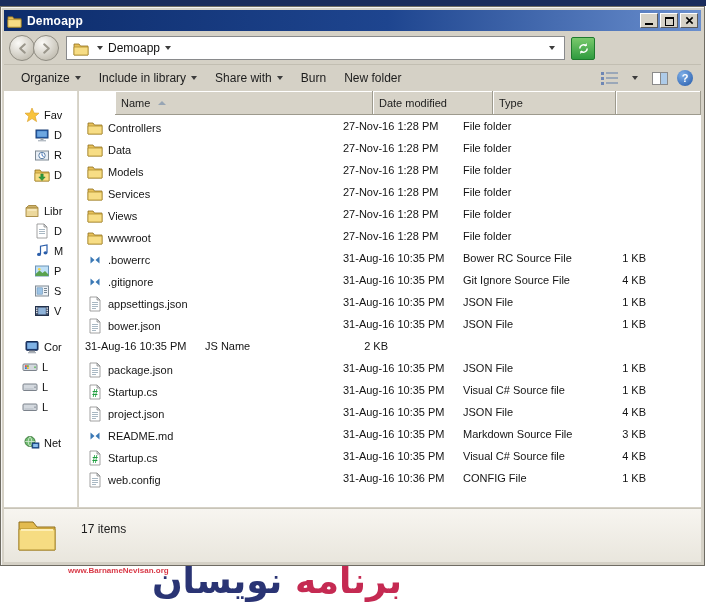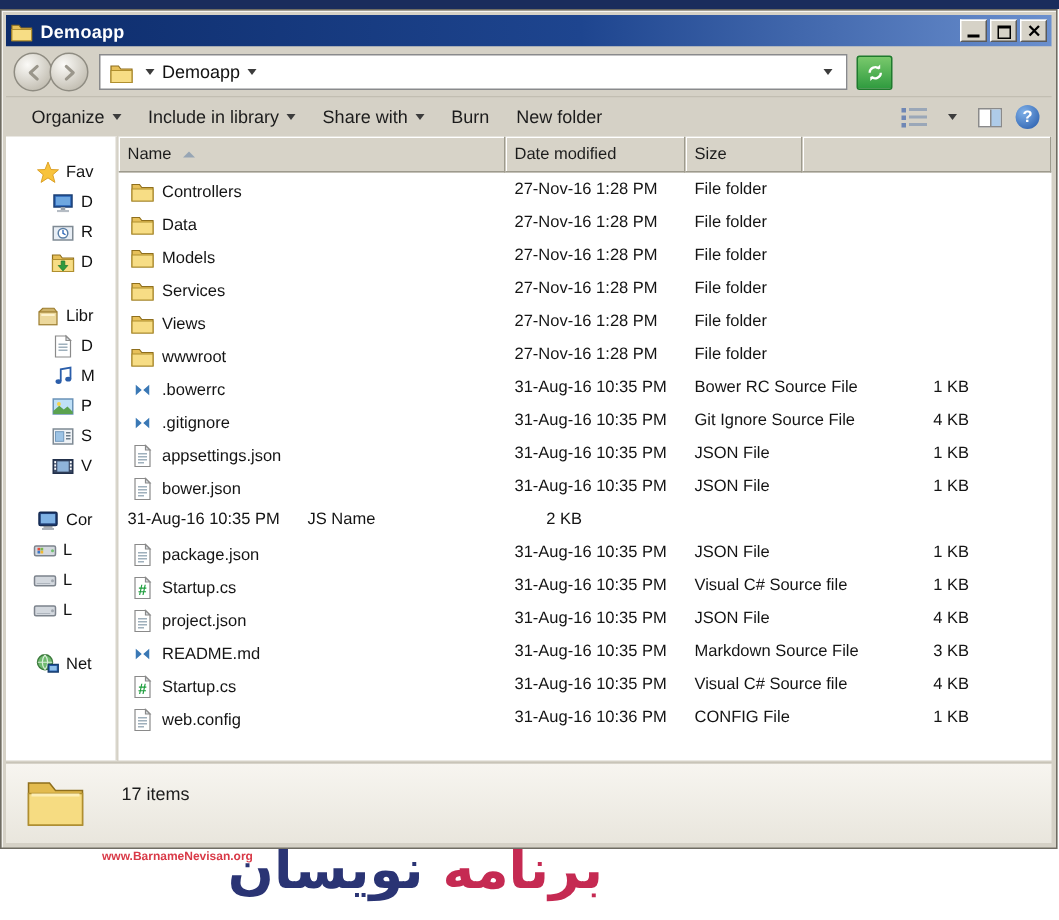--- a/index.html
+++ b/index.html
@@ -64,21 +64,21 @@
   
   .sidebar { position:absolute; left:3px; top:84px; width:74px; bottom:58px; background:#fff;
              overflow:hidden; border-right:1px solid #d9d6cc; padding-top:14px; }
   .sb-item { height:20px; display:flex; align-items:center; gap:4px; font-size:11px; color:#111;
              white-space:nowrap; overflow:hidden; }
   .sb-item .ico { width:16px; height:16px; flex:none; }
   .sb-item .ico svg { width:16px; height:16px; }
   .sb-item.gap { margin-top:16px; }
   .i0 { padding-left:20px; } .i1 { padding-left:18px; } .i2 { padding-left:30px; }
   .filearea { position:absolute; left:78px; right:3px; top:84px; bottom:58px; background:#fff; overflow:hidden; }
-  .lheader { display:flex; height:24px; font-size:11px; color:#1c1c1c; }
+  .lheader { display:flex; height:24px; font-size:11px; color:#1c1c1c;padding-left:36px; }
   .hcell { background:#d7d3c8; border-right:1px solid #9d9a8d; border-bottom:1px solid #9d9a8d;
            box-shadow: inset 1px 1px 0 #fff; display:flex; align-items:center; padding:0 6px; }
   .c-name { width:258px; } .c-date { width:120px; } .c-type { width:123px; }
   .c-size { width:78px; } .c-blank { flex:1; }
   .hcell.c-size { justify-content:flex-start; }
   .sortmark { width:0; height:0; border-left:4px solid transparent; border-right:4px solid transparent;
               border-bottom:4px solid #97a5b4; margin-left:8px; }
   .rows { padding-top:5px; }
   .frow { display:flex; height:22px; align-items:flex-start; font-size:11px; color:#141414; }
   .frow .cell { padding:0 6px; white-space:nowrap; overflow:hidden; }
@@ -347,22 +347,22 @@
 
     <div class="filearea">
       <div class="lheader">
         <span class="hcell c-name">
           <span>Name</span>
           <span class="sortmark"></span>
         </span>
         <span class="hcell c-date">
             <span>Date modified</span>
           </span>
-        <span class="hcell c-size">
-            <span>Size</span>
+        <span class="hcell c-type">
+            <span>Type</span>
           </span>
         <span class="hcell c-blank"></span>
       </div>
       <div class="rows" id="rows">
           <div class="frow">
             <span class="cell c-name">
               <span class="ficon"><svg viewBox="0 0 16 16">
                   <path d="M1 3h5l1.5 2H15v9H1z" fill="#e7c05a" stroke="#8f6f1d" stroke-width="0.8"></path>
                   <path d="M1 6h14v8H1z" fill="#f7dd85" stroke="#b08f2e" stroke-width="0.8"></path>
                 </svg></span>

